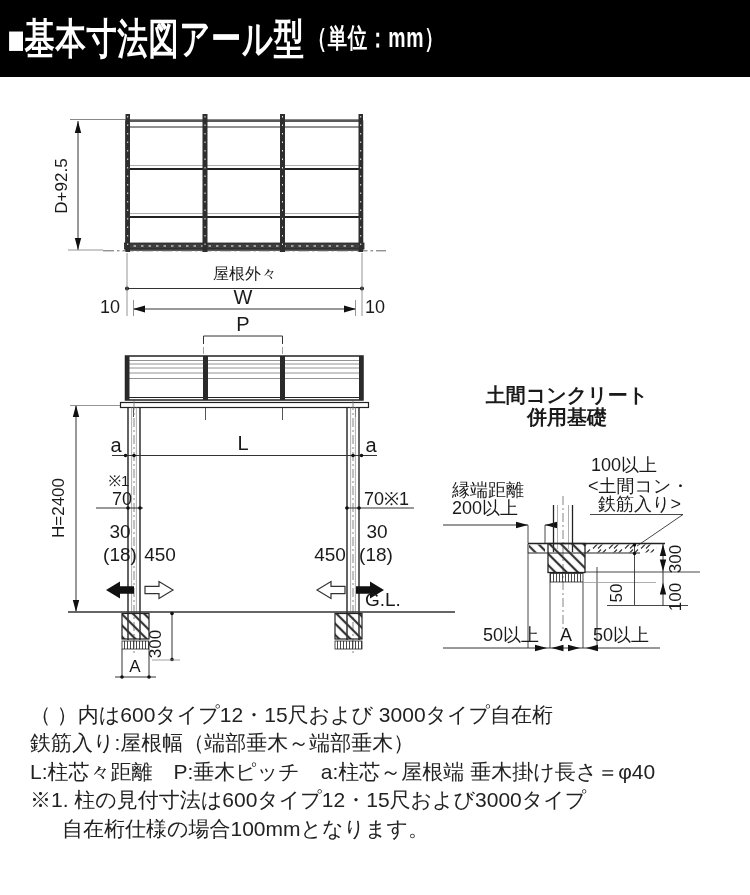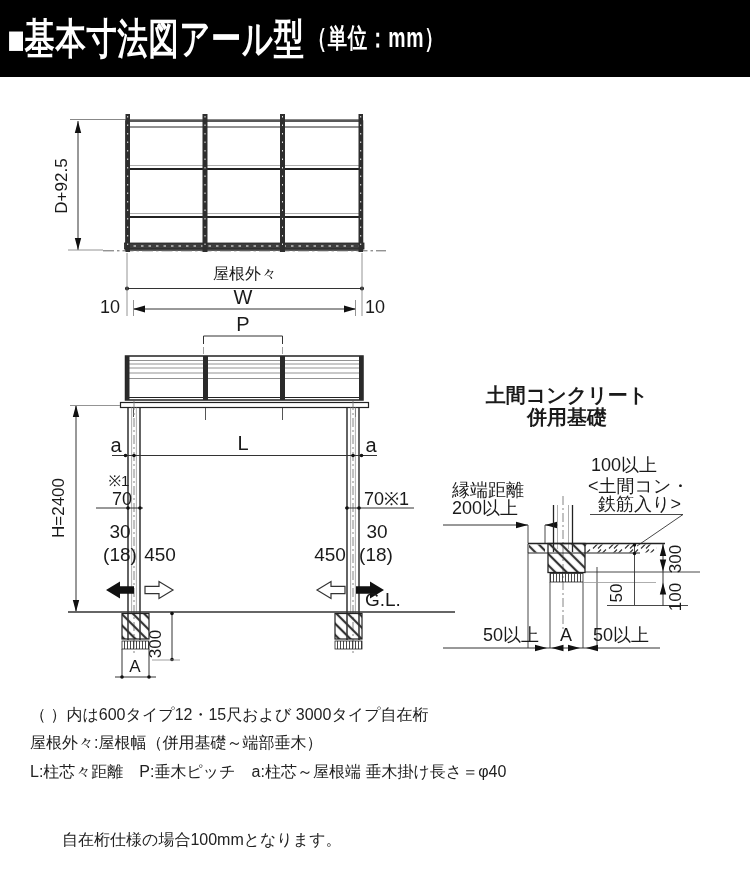--- a/index.html
+++ b/index.html
@@ -8,22 +8,22 @@
   .header{position:absolute;top:0;left:0;width:750px;height:77px;background:#000;
           display:flex;align-items:center;overflow:hidden;}
   .header-inner{display:flex;align-items:center;transform:scaleX(0.72);transform-origin:left center;
                 padding-left:10px;white-space:nowrap;}
   .bullet{color:#fff;font-size:40px;font-weight:bold;line-height:1;}
   .title{color:#fff;font-size:42px;font-weight:bold;line-height:1;letter-spacing:1px;}
   .unit{color:#fff;font-size:27px;font-weight:bold;line-height:1;margin-left:4px;letter-spacing:1px;}
   svg{position:absolute;top:0;left:0;pointer-events:none;}
   svg text{font-family:"Liberation Sans",sans-serif;fill:#1a1a1a;}
   .notes{position:absolute;top:701px;left:30px;right:15px;color:#222;
-         font-size:16px;line-height:28.4px;white-space:nowrap;}
-  .notes .indent{padding-left:32px;margin-top:40px;}
+         font-size:21px;line-height:28.4px;white-space:nowrap;}
+  .notes .indent{padding-left:32px;}
 </style>
 </head>
 <body>
 
 <div class="header">
   <div class="header-inner">
     <span class="bullet">■</span>
     <span class="title">基本寸法図アール型</span>
     <span class="unit">（単位：mm）</span>
   </div>
@@ -230,16 +230,17 @@
   <text font-size="18" text-anchor="middle" x="511" y="641">50以上</text>
   <text font-size="18" text-anchor="middle" x="566" y="641">A</text>
   <text font-size="18" text-anchor="middle" x="621" y="641">50以上</text>
   <text font-size="17" text-anchor="middle" transform="rotate(-90 681 559)" x="681" y="559">300</text>
   <text font-size="17" text-anchor="middle" transform="rotate(-90 681 597)" x="681" y="597">100</text>
   <text font-size="17" text-anchor="middle" transform="rotate(-90 622 593)" x="622" y="593">50</text>
 </svg>
 
 <div class="notes">
   <div>（ ）内は600タイプ12・15尺および 3000タイプ自在桁</div>
-  <div>屋根外々:屋根幅（併用基礎～端部垂木）</div>
+  <div>鉄筋入り:屋根幅（端部垂木～端部垂木）</div>
   <div>L:柱芯々距離　P:垂木ピッチ　a:柱芯～屋根端 垂木掛け長さ＝φ40</div>
+  <div>※1. 柱の見付寸法は600タイプ12・15尺および3000タイプ</div>
   <div class="indent">自在桁仕様の場合100mmとなります。</div>
 </div>
 
 </body></html>

